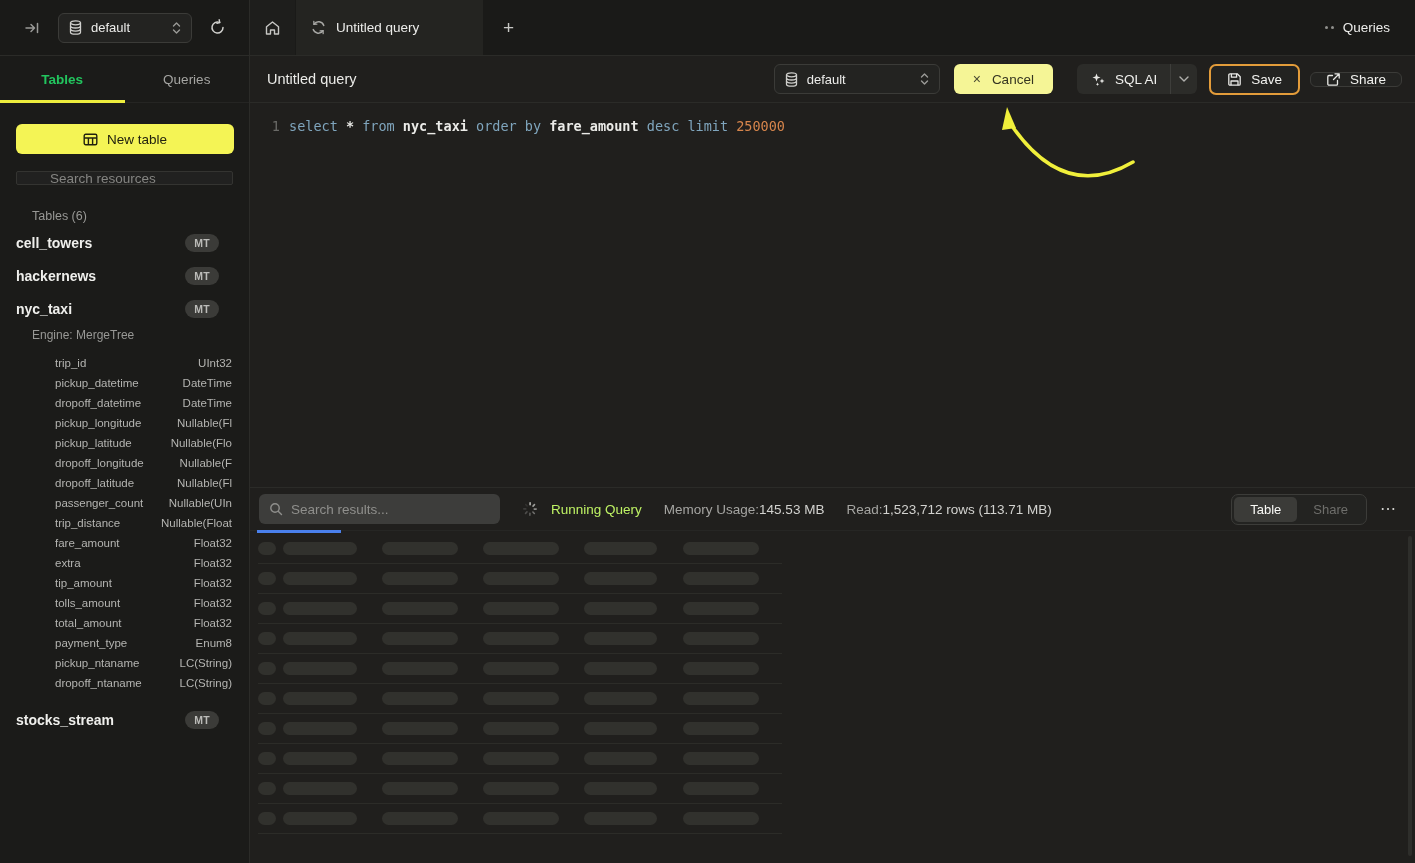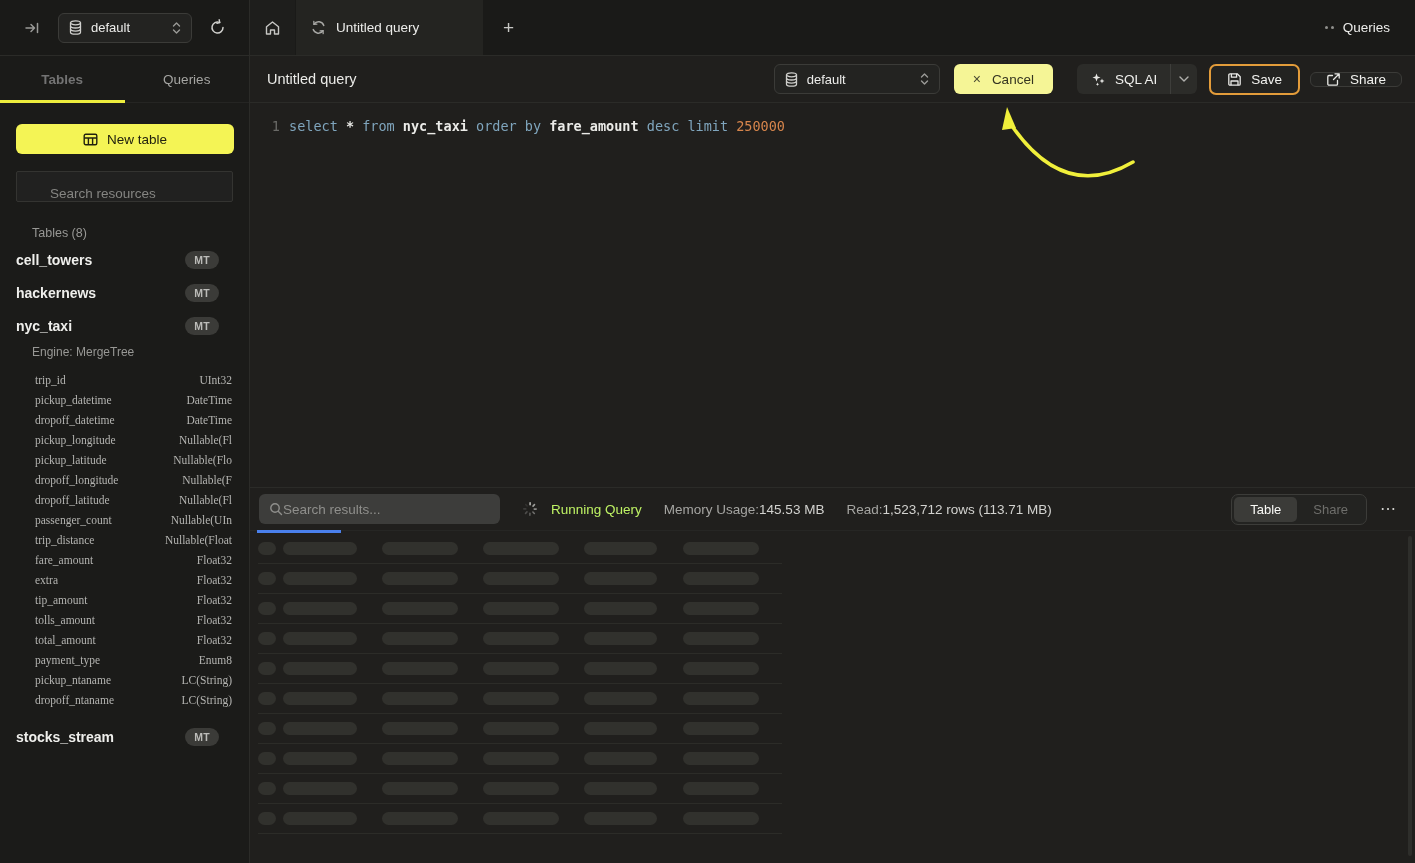--- a/index.html
+++ b/index.html
@@ -40,48 +40,48 @@
   .dots-icon { display:flex; gap:3px; }
   .dots-icon i { width:3px; height:3px; border-radius:50%; background:#8f8f8c; }
 
   
   .sidebar { position:absolute; top:56px; left:0; width:250px; height:807px;
     background:#1b1b19; border-right:1px solid #2b2b28; }
   .sidebar-tabs { height:47px; display:flex; border-bottom:1px solid #252523; }
   .sidebar-tab { flex:1; display:flex; align-items:center; justify-content:center;
     background:none; border:none; cursor:pointer; font-size:13.5px; color:#a5a5a2;
     position:relative; font-family:inherit; }
-  .sidebar-tab.active { color:#737373; font-weight:600;text-align:center; }
+  .sidebar-tab.active { color:#22c55e; font-weight:600;text-align:center; }
   .sidebar-tab.active::after { content:""; position:absolute; left:0; right:0; bottom:-1px;
     height:3px; background:#eded3d; }
 
   .new-table-btn { margin:21px 16px 0; width:218px; height:30px; background:#f4f455;
     border:none; border-radius:6px; display:flex; align-items:center; justify-content:center;
     gap:9px; color:#21210f; font-size:13.5px; font-weight:500; cursor:pointer; font-family:inherit; }
 
-  .search-box { margin:17px 16px 0; height:31px; background:#212120; border:1px solid #343431;
-    border-radius:2px; display:flex; align-items:flex-end; gap:9px; padding:0 10px; }
+  .search-box { margin:17px 16px 0; height:14px; background:#212120; border:1px solid #343431;
+    border-radius:2px; display:flex; align-items:center; gap:9px; padding:0 10px; }
   .search-box input { flex:1; background:transparent; border:none; outline:none;
     color:#d5d5d2; font-size:13.5px; font-family:inherit; min-width:0; }
   .search-box input::placeholder { color:#85858
 2; color:#858582; }
 
   .section-label { margin:24px 16px 3px 32px; font-size:12.5px; color:#98989
 5; color:#989895; }
 
   .table-row { height:33px; display:flex; align-items:center; justify-content:space-between;
     padding:0 30px 0 16px; cursor:pointer; }
   .table-name { font-size:14px; font-weight:600; color:#efefec; }
   .mt-badge { background:#3b3b38; color:#bcbcb9; font-size:10.5px; font-weight:600;
     border-radius:10px; padding:3px 9px; letter-spacing:.3px; }
 
   .engine-line { padding:3px 16px 2px 32px; height:22px; font-size:12px; color:#989895; }
 
-  .columns { padding:6px 17px 2px 35px; font-family:Liberation Serif, serif;
-    font-size:11.5px; color:#b4b4b1; }
+  .columns { padding:6px 17px 2px 35px; font-family:Liberation Sans, sans-serif;
+    font-size:11.5px; color:#b4b4b1;margin-left:20px; }
   .col-row { display:flex; justify-content:space-between; height:20px; align-items:center;
     white-space:nowrap; overflow:hidden; }
   .col-row .col-type { margin-left:6px; }
   .stocks-row { margin-top:8px; }
 
   
   .main { position:absolute; left:250px; top:56px; width:1165px; height:807px; }
   .main-header { height:47px; border-bottom:1px solid #2b2b28; display:flex;
     align-items:center; padding:0 13px 0 17px; }
   .main-title { font-size:14.5px; color:#ebebe8; }
@@ -115,21 +115,21 @@
 
   .annotation-arrow { position:absolute; left:740px; top:44px; width:170px; height:100px;
     pointer-events:none; }
 
   
   .results { position:absolute; top:431px; left:0; width:1165px; height:376px;
     border-top:1px solid #2b2b28; }
   .results-toolbar { height:43px; display:flex; align-items:center;
     padding:0 18px 0 9px; border-bottom:1px solid #262624; }
   .results-search { width:241px; height:30px; background:#3d3d3b; border-radius:6px;
-    display:flex; align-items:center; padding:4px 10px; flex:none; }
+    display:flex; align-items:center; gap:8px; padding:4px 10px; flex:none; }
   .results-search input { flex:1; background:transparent; border:none; outline:none;
     color:#d8d8d5; font-size:13.5px; font-family:inherit; min-width:0; }
   .results-search input::placeholder { color:#8f8f8c; }
   .status-group { display:flex; align-items:center; gap:13px; margin-left:22px; }
   .status-text { color:#bef264; }
   .metric { display:flex; align-items:center; margin-left:22px; }
   .metric .m-label { color:#a5a5a2; }
   .metric .m-value { color:#d2d2cf; }
 
   .spinner { animation:spin 1s steps(8) infinite; }
@@ -248,21 +248,21 @@
   <div class="search-box">
     <span>
       <svg width="14" height="14" viewBox="0 0 14 14" fill="none" stroke="#85858 2" stroke-width="1.4" stroke-linecap="round">
         <circle cx="6" cy="6" r="4.2"></circle>
         <path d="M9.2 9.2 L12.5 12.5"></path>
       </svg>
     </span>
     <input type="text" placeholder="Search resources" style="">
   </div>
 
-  <div class="section-label">Tables (8)</div>
+  <div class="section-label">Tables (6)</div>
 
   <div class="table-row">
     <span class="table-name">cell_towers</span>
     <span class="mt-badge">MT</span>
   </div>
   <div class="table-row">
     <span class="table-name">hackernews</span>
     <span class="mt-badge">MT</span>
   </div>
   <div class="table-row">

